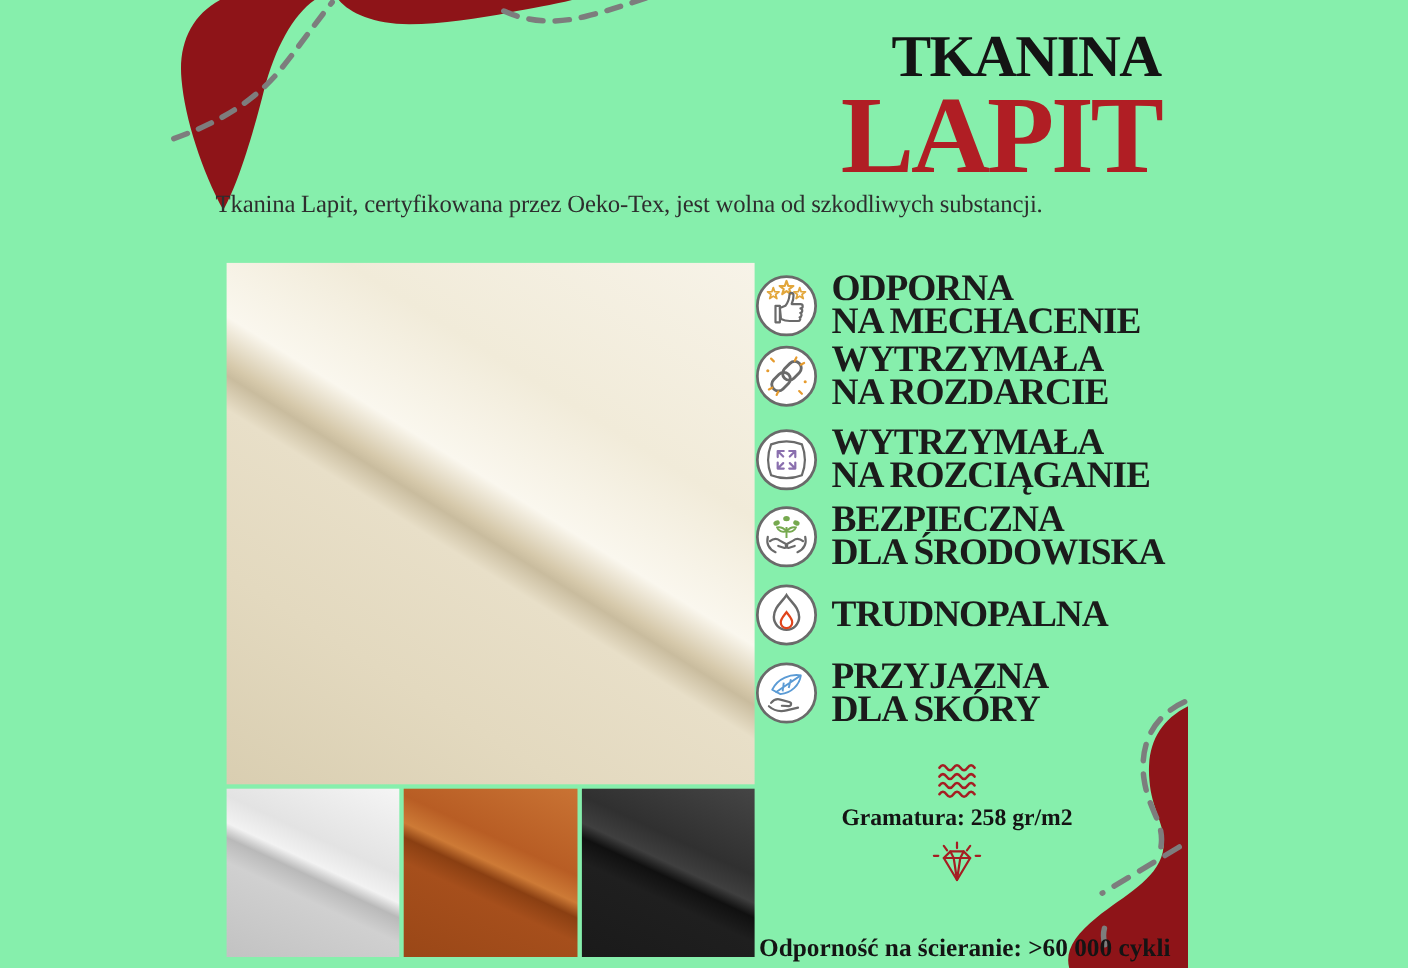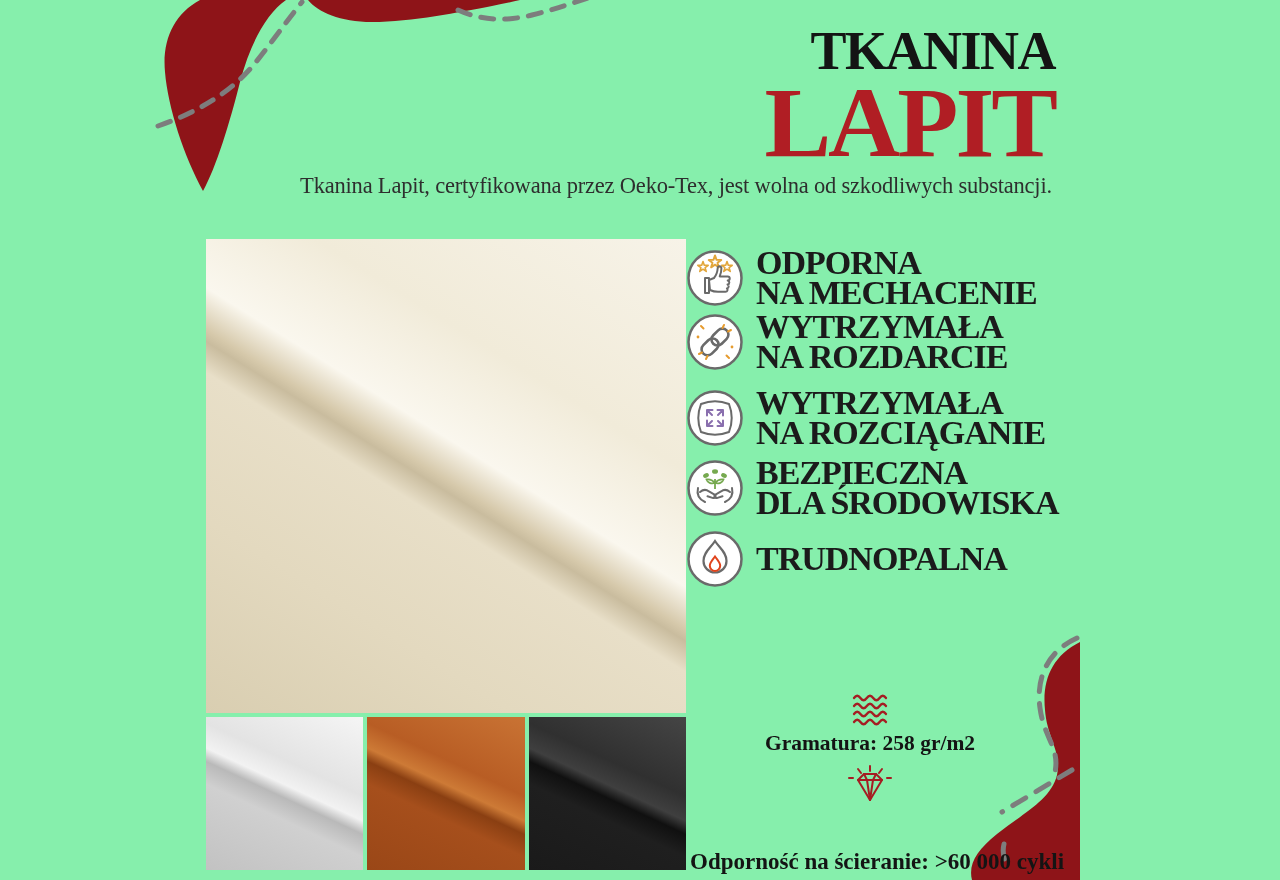--- a/index.html
+++ b/index.html
@@ -6,21 +6,21 @@
   .canvas{position:relative;width:1280px;height:880px;background:#86efac;overflow:hidden;
           font-family:Liberation Serif, serif;}
   svg{display:block;}
   .decor-tl{position:absolute;left:140px;top:0;}
   .decor-br{position:absolute;left:950px;top:598px;}
 
   .title-block{position:absolute;top:24px;left:600px;width:455px;text-align:right;}
   .t1{font-size:54px;font-weight:bold;color:#141414;letter-spacing:-1.5px;line-height:1.0;}
   .t2{font-size:100px;font-weight:bold;color:#b01e24;letter-spacing:-3px;line-height:0.85;margin-top:2px;}
 
-  .subtitle{position:absolute;top:172px;left:196px;width:960px;text-align:center;
+  .subtitle{position:absolute;top:172px;left:196px;width:960px;
             font-size:22.5px;color:#2e2e2e;line-height:1.27;letter-spacing:-0.2px;}
 
   .main-photo{position:absolute;left:206px;top:239px;width:480px;height:474px;
       background:linear-gradient(212deg,#f7f3e8 0%,#f1ebd9 30%,#faf7ee 45%,#d6c9ab 50.5%,#c9bc9e 52%,#e8dfc8 56%,#e3d9bf 75%,#d9ceb1 100%);}
   .swatches{position:absolute;left:206px;top:717px;width:480px;height:153px;display:flex;gap:4px;}
   .swatch{flex:1;height:100%;}
   .s1{background:linear-gradient(205deg,#f5f5f5 0%,#e3e3e3 35%,#f2f2f2 46%,#b9b9b9 52%,#d0d0d0 62%,#c2c2c2 100%);}
   .s2{background:linear-gradient(205deg,#c97334 0%,#b85d24 35%,#cd7a36 46%,#8a3f12 52%,#a64f1c 62%,#9a4717 100%);}
   .s3{background:linear-gradient(205deg,#454545 0%,#303030 35%,#3f3f3f 46%,#101010 52%,#1f1f1f 62%,#1a1a1a 100%);}
 
@@ -164,20 +164,39 @@
           <path d="M44,33 c-3,-2.5 -6.5,-2.5 -9,-0.5 l-5.5,3 c-2.2,1.4 -0.6,4.2 2,3.4 l5,-1.6"></path>
         </g>
       </svg>
     </span>
     <span class="ftext">
       <span class="l1">BEZPIECZNA</span>
       <span class="l2">DLA ŚRODOWISKA</span>
     </span>
   </div>
 
+  <div class="feature" style="top:600px">
+    <span class="ficon">
+      <svg width="58" height="58" viewBox="0 0 58 58">
+        <circle cx="29" cy="29" r="26.5" fill="#fff" stroke="#6a6a6a" stroke-width="2.5"></circle>
+        <g stroke="#5b9bd5" stroke-width="1.7" fill="none" stroke-linejoin="round">
+          <path d="M16,26 C21,15.5 33,11.5 42,13 C41,21.5 33.5,29 23.5,30 Z"></path>
+          <path d="M42,13 L19,28.5 M33,16.5 L31,24.5 M26.5,19.5 L25.5,27.5"></path>
+        </g>
+        <g stroke="#6a6a6a" stroke-width="2" fill="none" stroke-linecap="round">
+          <path d="M15,38 c2.5,-3 5.5,-4 8.5,-3 l8,2.2 c2.6,0.7 2,3.8 -0.7,3.7 l-6,-0.3"></path>
+          <path d="M13,41 c4.5,4 11,5 16,3.8 l10.5,-2.5"></path>
+        </g>
+      </svg>
+    </span>
+    <span class="ftext">
+      <span class="l1">PRZYJAZNA</span>
+      <span class="l2">DLA SKÓRY</span>
+    </span>
+  </div>
 
   <span class="spec-icon" style="left:851px;top:691px">
     <svg width="38" height="38" viewBox="0 0 38 38">
       <g stroke="#a51d22" stroke-width="2.3" fill="none" stroke-linecap="round">
         <path d="M3,7 q3.2,-4.5 6.4,0 q3.2,4.5 6.4,0 q3.2,-4.5 6.4,0 q3.2,4.5 6.4,0 q3.2,-4.5 6.4,0"></path>
         <path d="M3,15 q3.2,-4.5 6.4,0 q3.2,4.5 6.4,0 q3.2,-4.5 6.4,0 q3.2,4.5 6.4,0 q3.2,-4.5 6.4,0"></path>
         <path d="M3,23 q3.2,-4.5 6.4,0 q3.2,4.5 6.4,0 q3.2,-4.5 6.4,0 q3.2,4.5 6.4,0 q3.2,-4.5 6.4,0"></path>
         <path d="M3,31 q3.2,-4.5 6.4,0 q3.2,4.5 6.4,0 q3.2,-4.5 6.4,0 q3.2,4.5 6.4,0 q3.2,-4.5 6.4,0"></path>
       </g>
     </svg>

